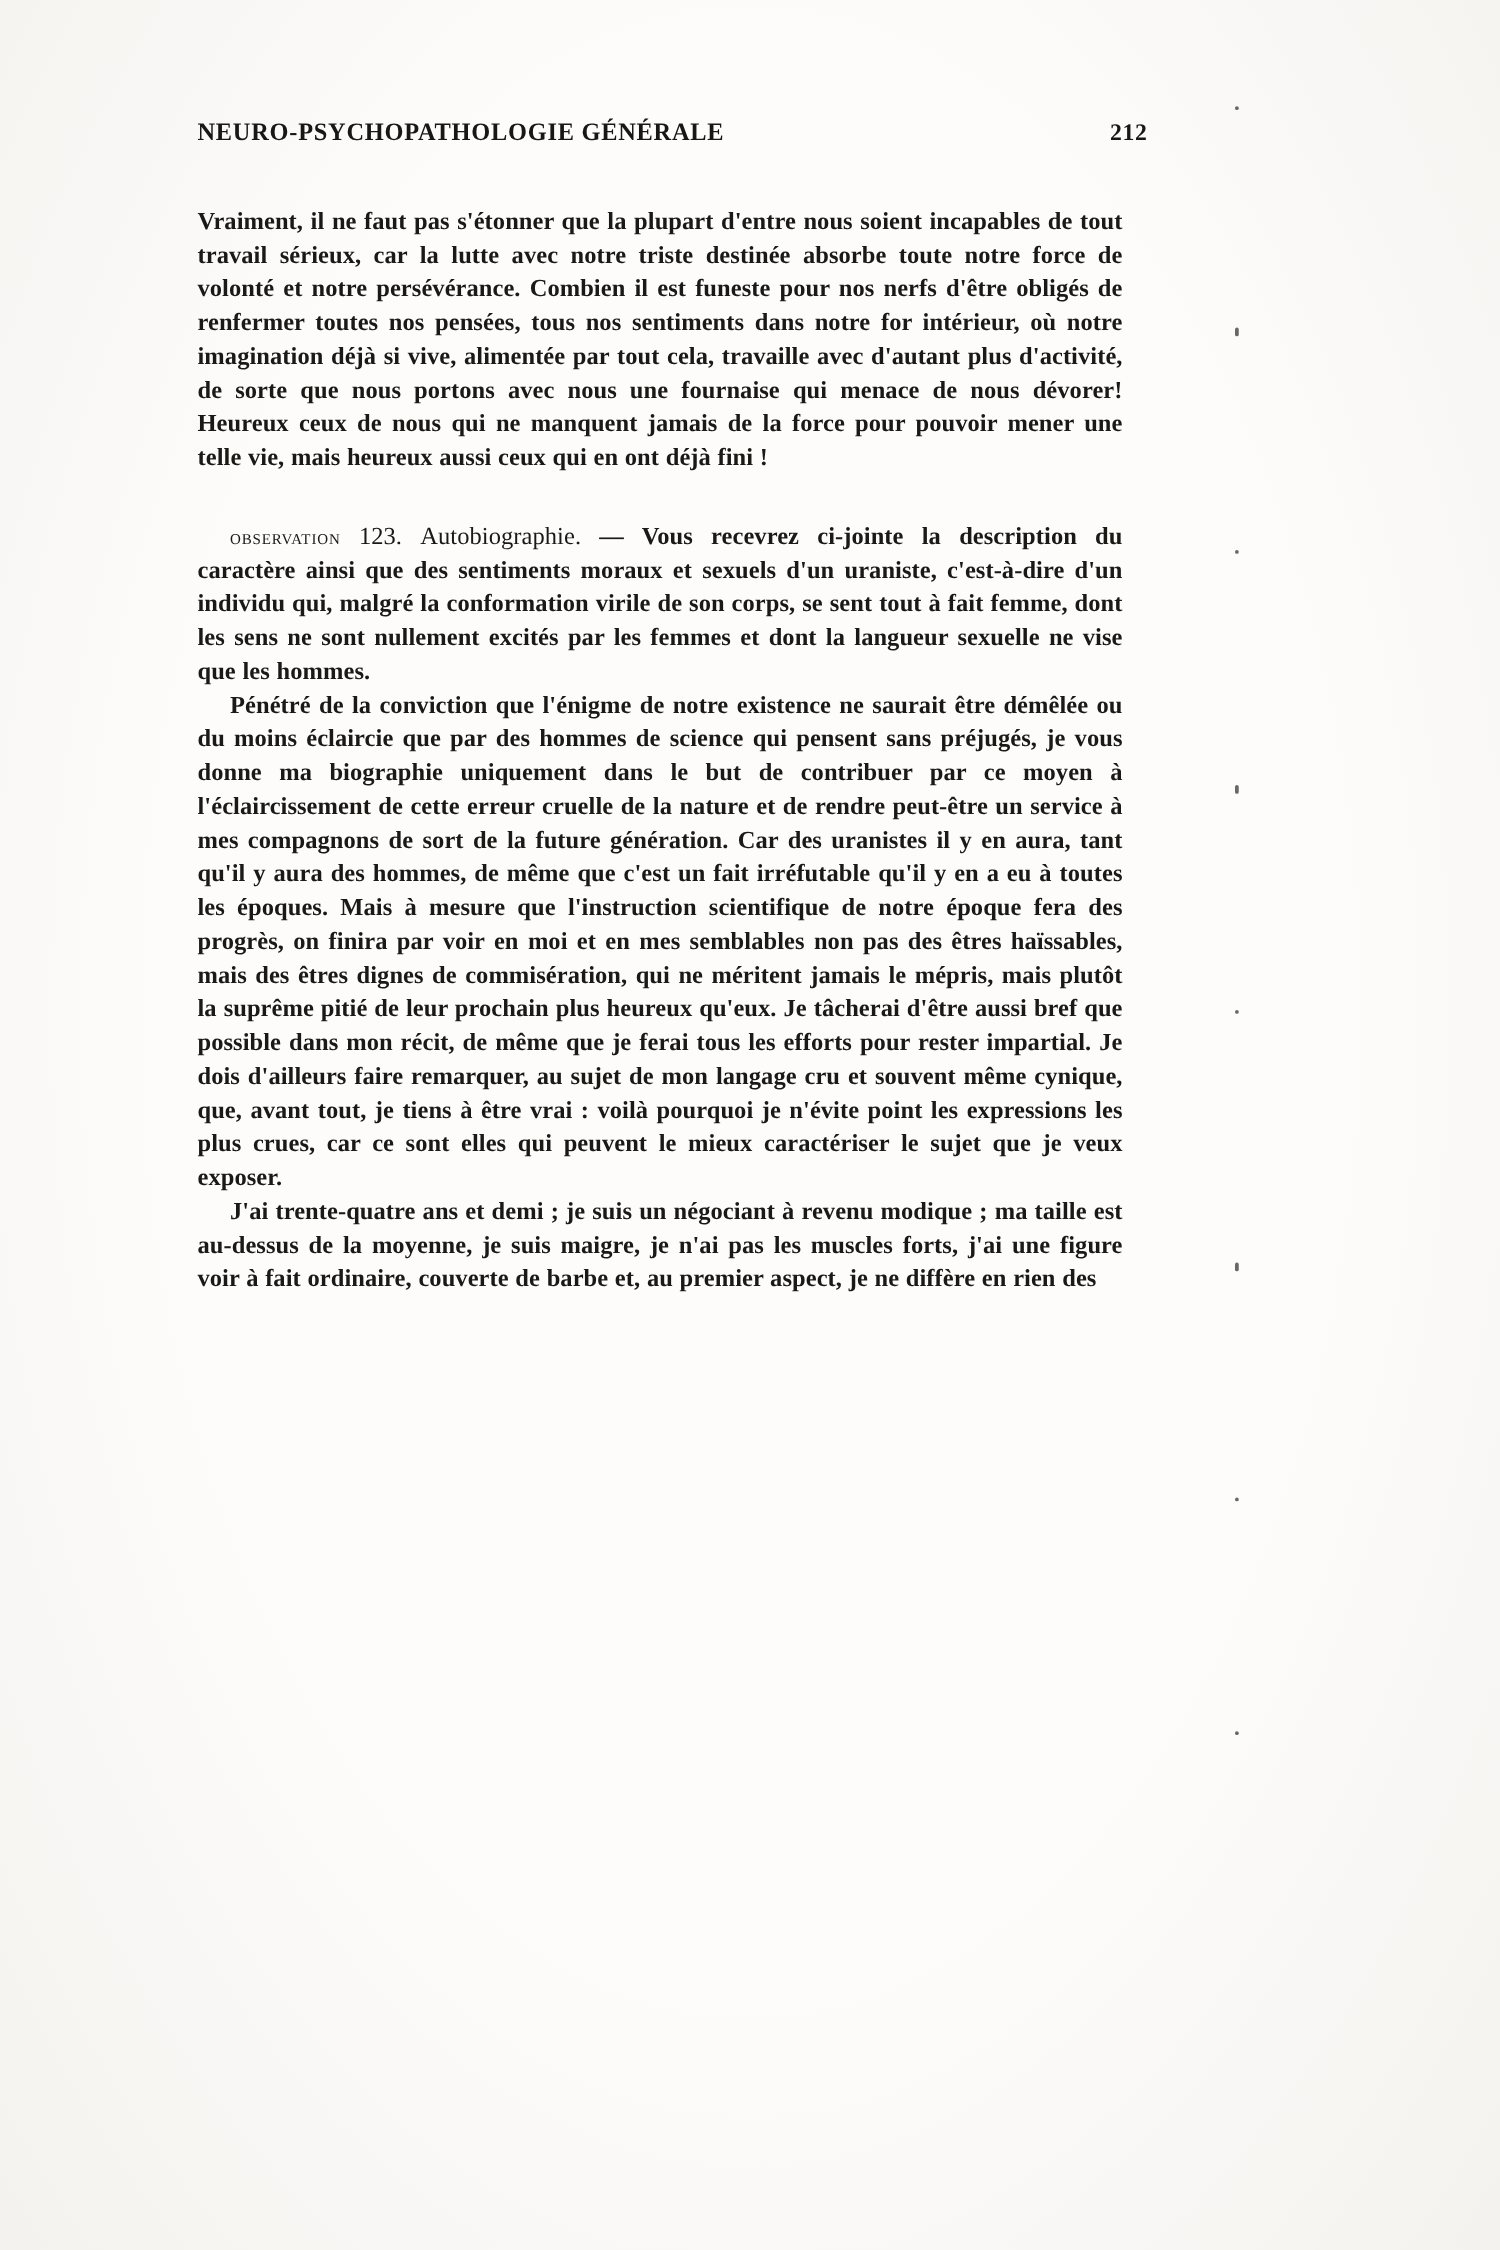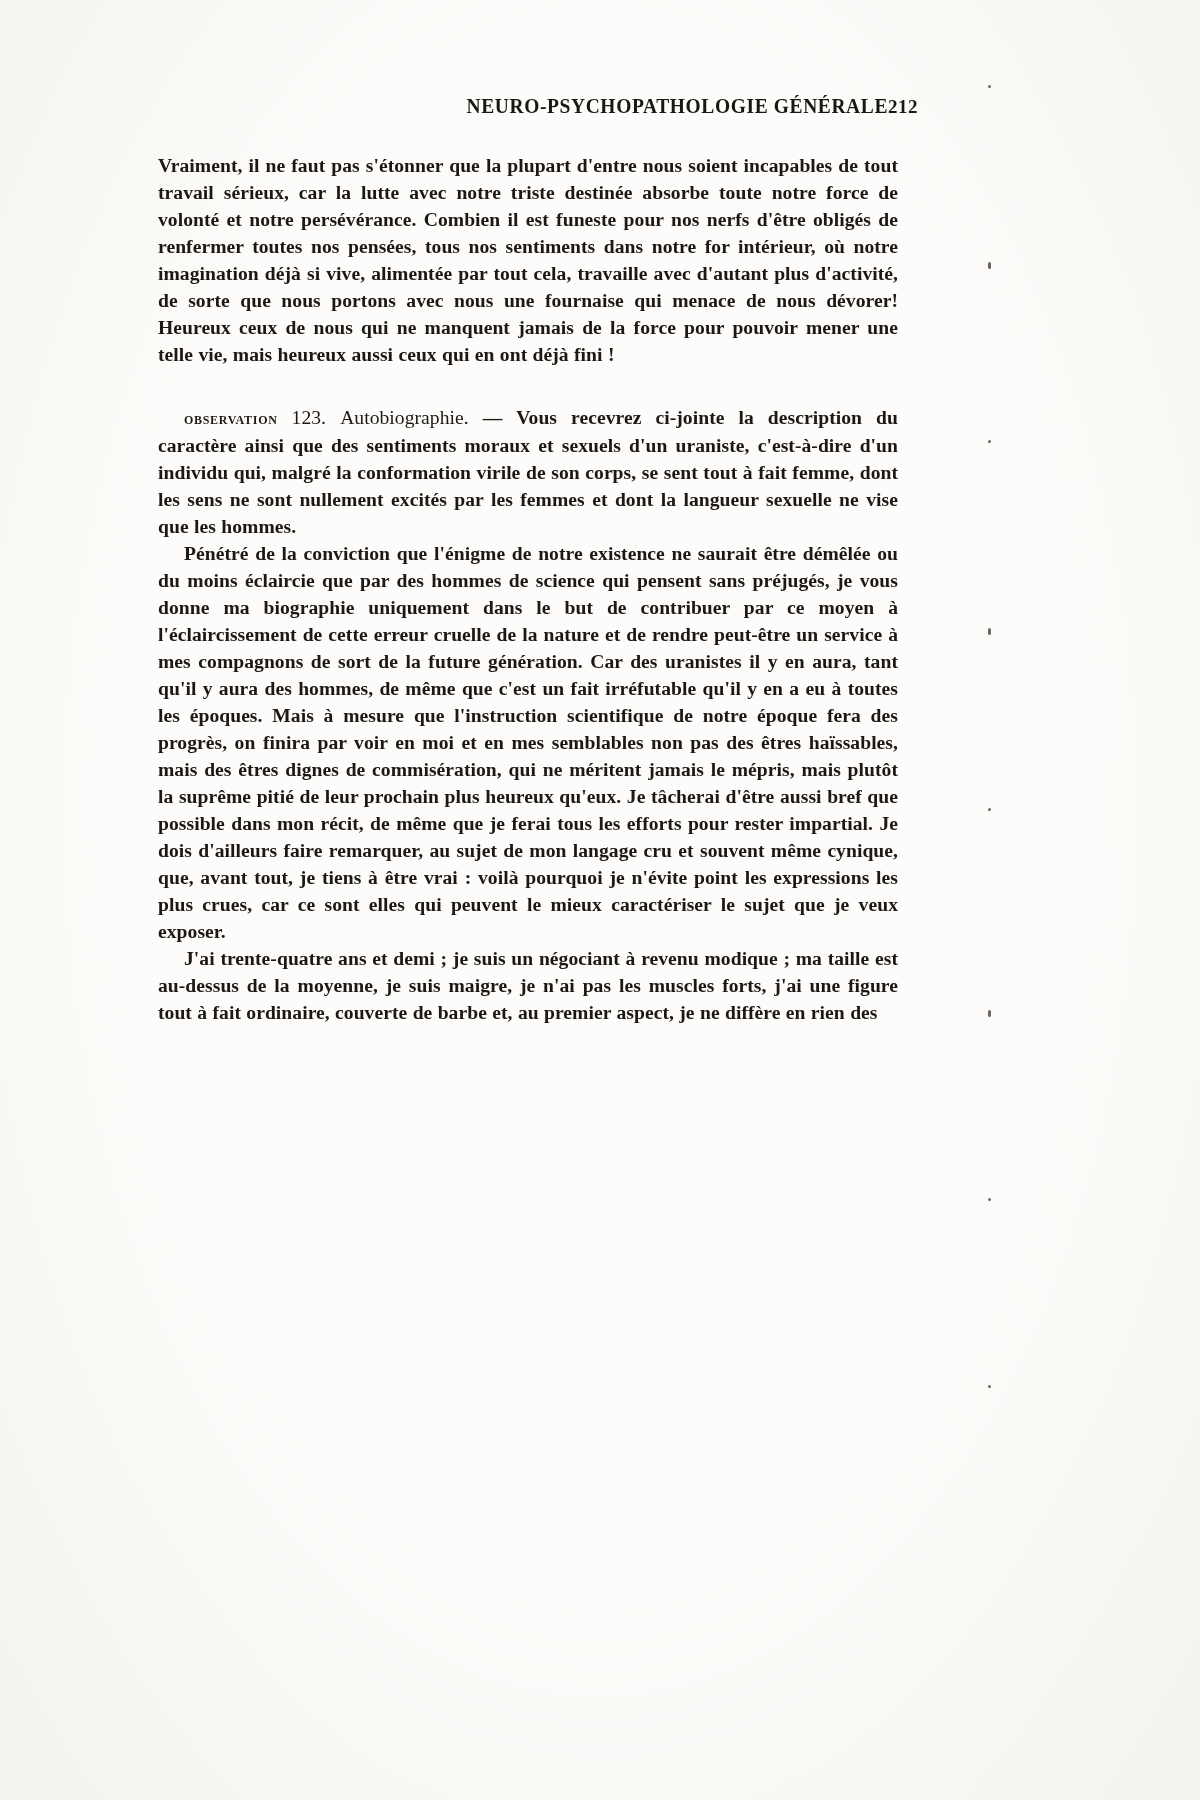--- a/index.html
+++ b/index.html
@@ -33,23 +33,23 @@
   }
   .content {
     position: absolute;
     left: 158px;
     top: 96px;
     width: 740px;
   }
   .running-head {
     display: flex;
     align-items: baseline;
-    justify-content: flex-end;
+    justify-content: space-between;
     width: 760px;
-    margin-bottom: 34px;
+    margin-bottom: 46px;
   }
   .running-head .title {
     font-family: "Liberation Serif", serif;
     font-size: 19.5px;
     letter-spacing: 0.6px;
     font-weight: 700;
     color: #191714;
     white-space: nowrap;
     transform: scaleY(1.03);
   }
@@ -73,21 +73,21 @@
   p.indent {
     text-indent: 26px;
   }
   .gap {
     height: 36px;
   }
   .smallcaps {
     font-variant: small-caps;
     font-size: 17.2px;
     letter-spacing: 0.7px;
-    font-weight: 700;
+    font-weight: 400;
     text-transform: lowercase;
   }
   .obs-num {
     font-weight: 400;
   }
   
   .dot {
     position: absolute;
     width: 3px;
     height: 3px;
@@ -121,16 +121,16 @@
     <p>Vraiment, il ne faut pas s'étonner que la plupart d'entre nous soient incapables de tout travail sérieux, car la lutte avec notre triste destinée absorbe toute notre force de volonté et notre persévérance. Combien il est funeste pour nos nerfs d'être obligés de renfermer toutes nos pensées, tous nos sentiments dans notre for intérieur, où notre imagination déjà si vive, alimentée par tout cela, travaille avec d'autant plus d'activité, de sorte que nous portons avec nous une fournaise qui menace de nous dévorer! Heureux ceux de nous qui ne manquent jamais de la force pour pouvoir mener une telle vie, mais heureux aussi ceux qui en ont déjà fini !</p>
 
     <div class="gap"></div>
 
     <p class="indent">
       <span class="smallcaps">Observation</span><span> </span><span class="obs-num">123.</span><span> </span><span class="obs-num">Autobiographie.</span><span> — </span><span>Vous recevrez ci-jointe la description du caractère ainsi que des sentiments moraux et sexuels d'un uraniste, c'est-à-dire d'un individu qui, malgré la conformation virile de son corps, se sent tout à fait femme, dont les sens ne sont nullement excités par les femmes et dont la langueur sexuelle ne vise que les hommes.</span>
     </p>
 
     <p class="indent">Pénétré de la conviction que l'énigme de notre existence ne saurait être démêlée ou du moins éclaircie que par des hommes de science qui pensent sans préjugés, je vous donne ma biographie uniquement dans le but de contribuer par ce moyen à l'éclaircissement de cette erreur cruelle de la nature et de rendre peut-être un service à mes compagnons de sort de la future génération. Car des uranistes il y en aura, tant qu'il y aura des hommes, de même que c'est un fait irréfutable qu'il y en a eu à toutes les époques. Mais à mesure que l'instruction scientifique de notre époque fera des progrès, on finira par voir en moi et en mes semblables non pas des êtres haïssables, mais des êtres dignes de commisération, qui ne méritent jamais le mépris, mais plutôt la suprême pitié de leur prochain plus heureux qu'eux. Je tâcherai d'être aussi bref que possible dans mon récit, de même que je ferai tous les efforts pour rester impartial. Je dois d'ailleurs faire remarquer, au sujet de mon langage cru et souvent même cynique, que, avant tout, je tiens à être vrai : voilà pourquoi je n'évite point les expressions les plus crues, car ce sont elles qui peuvent le mieux caractériser le sujet que je veux exposer.</p>
 
-    <p class="indent">J'ai trente-quatre ans et demi ; je suis un négociant à revenu modique ; ma taille est au-dessus de la moyenne, je suis maigre, je n'ai pas les muscles forts, j'ai une figure tout à fait ordinaire, couverte de barbe et, au premier aspect, je ne diffère en rien des</p>
+    <p class="indent">J'ai trente-quatre ans et demi ; je suis un négociant à revenu modique ; ma taille est au-dessus de la moyenne, je suis maigre, je n'ai pas les muscles forts, j'ai une figure voir à fait ordinaire, couverte de barbe et, au premier aspect, je ne diffère en rien des</p>
 
   </div>
 </div>
 
 </body></html>

